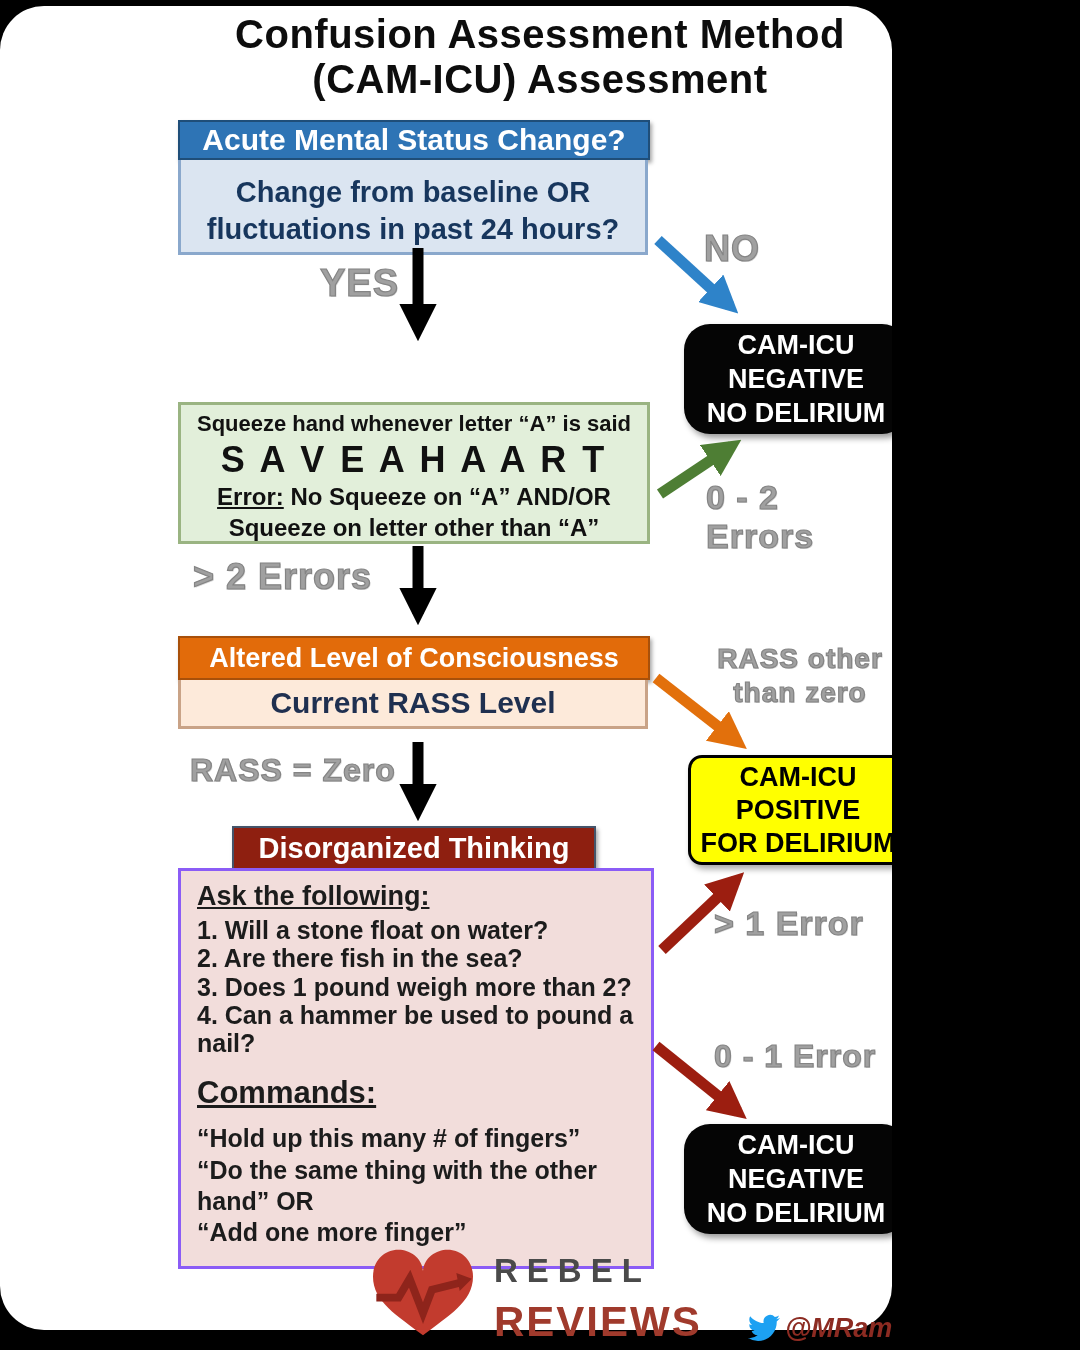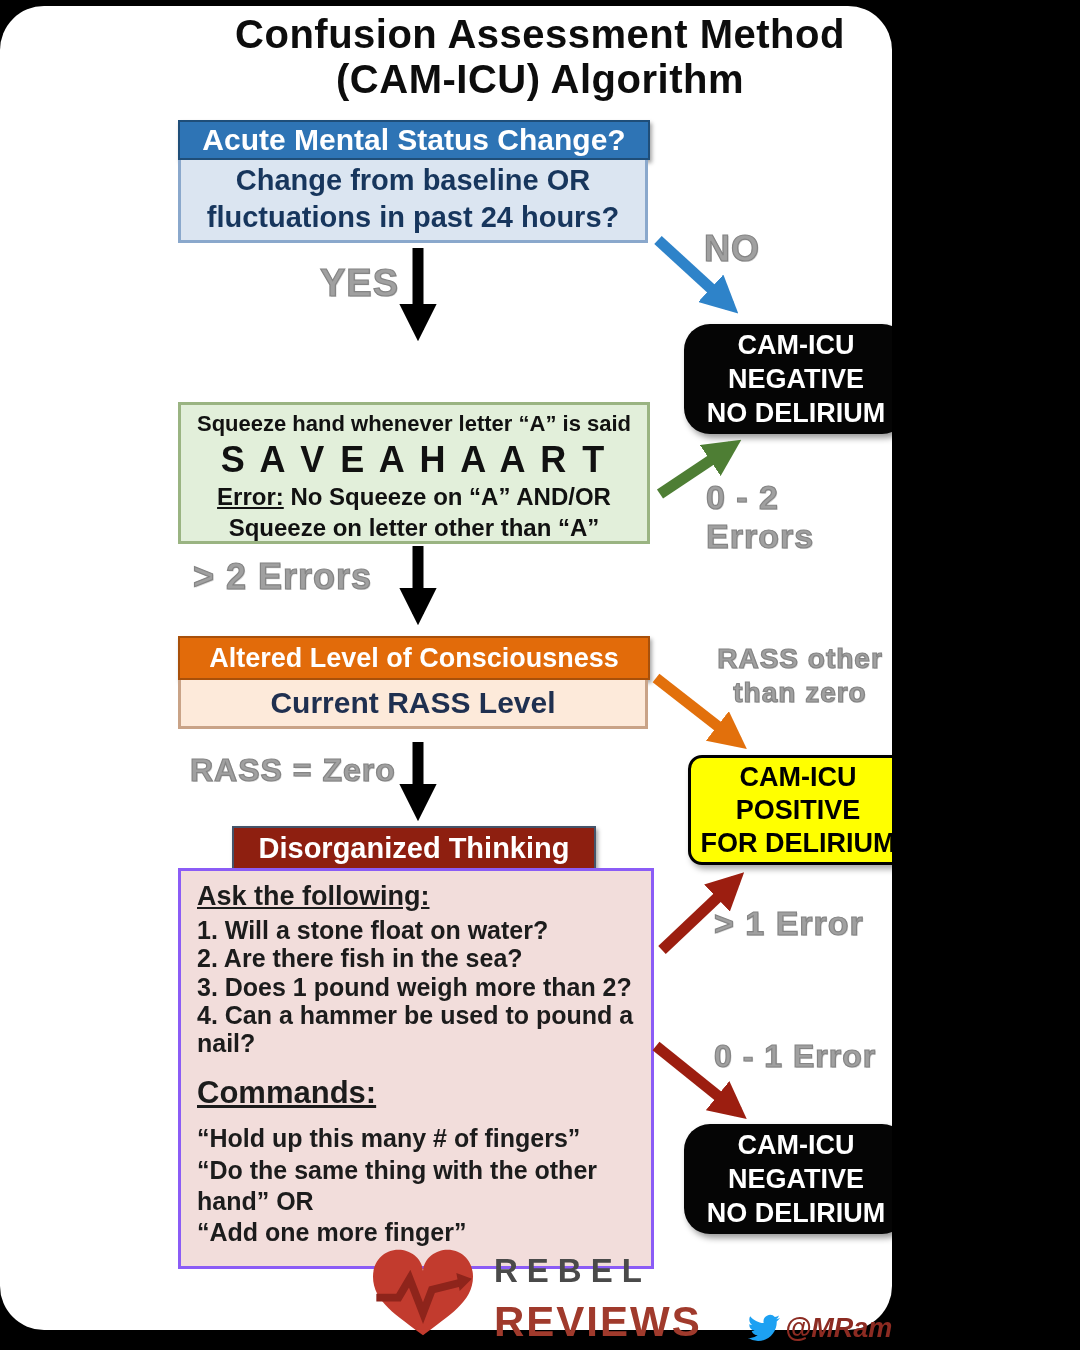--- a/index.html
+++ b/index.html
@@ -18,21 +18,21 @@
     font-weight:bold;font-size:40px;line-height:1.12;color:#0d0d0d;
     letter-spacing:0.5px;
   }
   
   .step-header{
     color:#ffffff;font-weight:bold;text-align:center;
     box-shadow:2px 3px 4px rgba(0,0,0,0.35);
   }
   .step-body{font-weight:bold;text-align:center;}
   .s1-header{left:178px;top:120px;width:468px;height:36px;background:#2e74b5;border:2px solid #1f4e79;font-size:30px;line-height:36px;}
-  .s1-body{left:178px;top:160px;width:464px;height:78px;background:#dbe5f1;border:3px solid #8aa8cc;border-top:none;color:#17365d;font-size:29px;line-height:37px;padding-top:2px;}
+  .s1-body{left:178px;top:160px;width:464px;height:78px;background:#dbe5f1;border:3px solid #8aa8cc;border-top:none;color:#17365d;font-size:29px;line-height:37px;padding-top:14px;}
   .s2-header{left:290px;top:360px;width:246px;height:40px;background:#538135;border:2px solid #3c5e25;font-size:32px;line-height:40px;}
   .s2-body{left:178px;top:402px;width:466px;height:136px;background:#e2efda;border:3px solid #9ab482;color:#111111;}
   .s2-line1{font-size:22px;font-weight:bold;margin-top:6px;}
   .s2-letters{font-size:36px;font-weight:bold;letter-spacing:3px;margin-top:2px;}
   .s2-err{font-size:24px;font-weight:bold;line-height:31px;}
   .s3-header{left:178px;top:636px;width:468px;height:40px;background:#e26b0a;border:2px solid #a8500a;font-size:27px;line-height:40px;}
   .s3-body{left:178px;top:680px;width:464px;height:46px;background:#fdeada;border:3px solid #c9a387;border-top:none;color:#1f3050;font-size:30px;line-height:46px;}
   .s4-header{left:232px;top:826px;width:360px;height:40px;background:#8e1f10;border:2px solid #44546a;font-size:29px;line-height:40px;}
   .s4-body{
     left:178px;top:868px;width:440px;min-height:340px;background:#f2dddb;border:3px solid #8b5cf6;
@@ -79,21 +79,21 @@
   svg.overlay{position:absolute;left:0;top:0;pointer-events:none;}
 </style>
 </head>
 <body>
 
 <div id="canvas">
   <div id="page"></div>
 
   <div class="abs title">
     <div>Confusion Assessment Method</div>
-    <div>(CAM-ICU) Algorithm</div>
+    <div>(CAM-ICU) Assessment</div>
   </div>
 
   <div class="abs step-header s1-header">Acute Mental Status Change?</div>
   <div class="abs step-body s1-body">
     <div>Change from baseline OR</div>
     <div>fluctuations in past 24 hours?</div>
   </div>
 
   <div class="abs step-body s2-body center">
     <div class="s2-line1">Squeeze hand whenever letter “A” is said</div>

